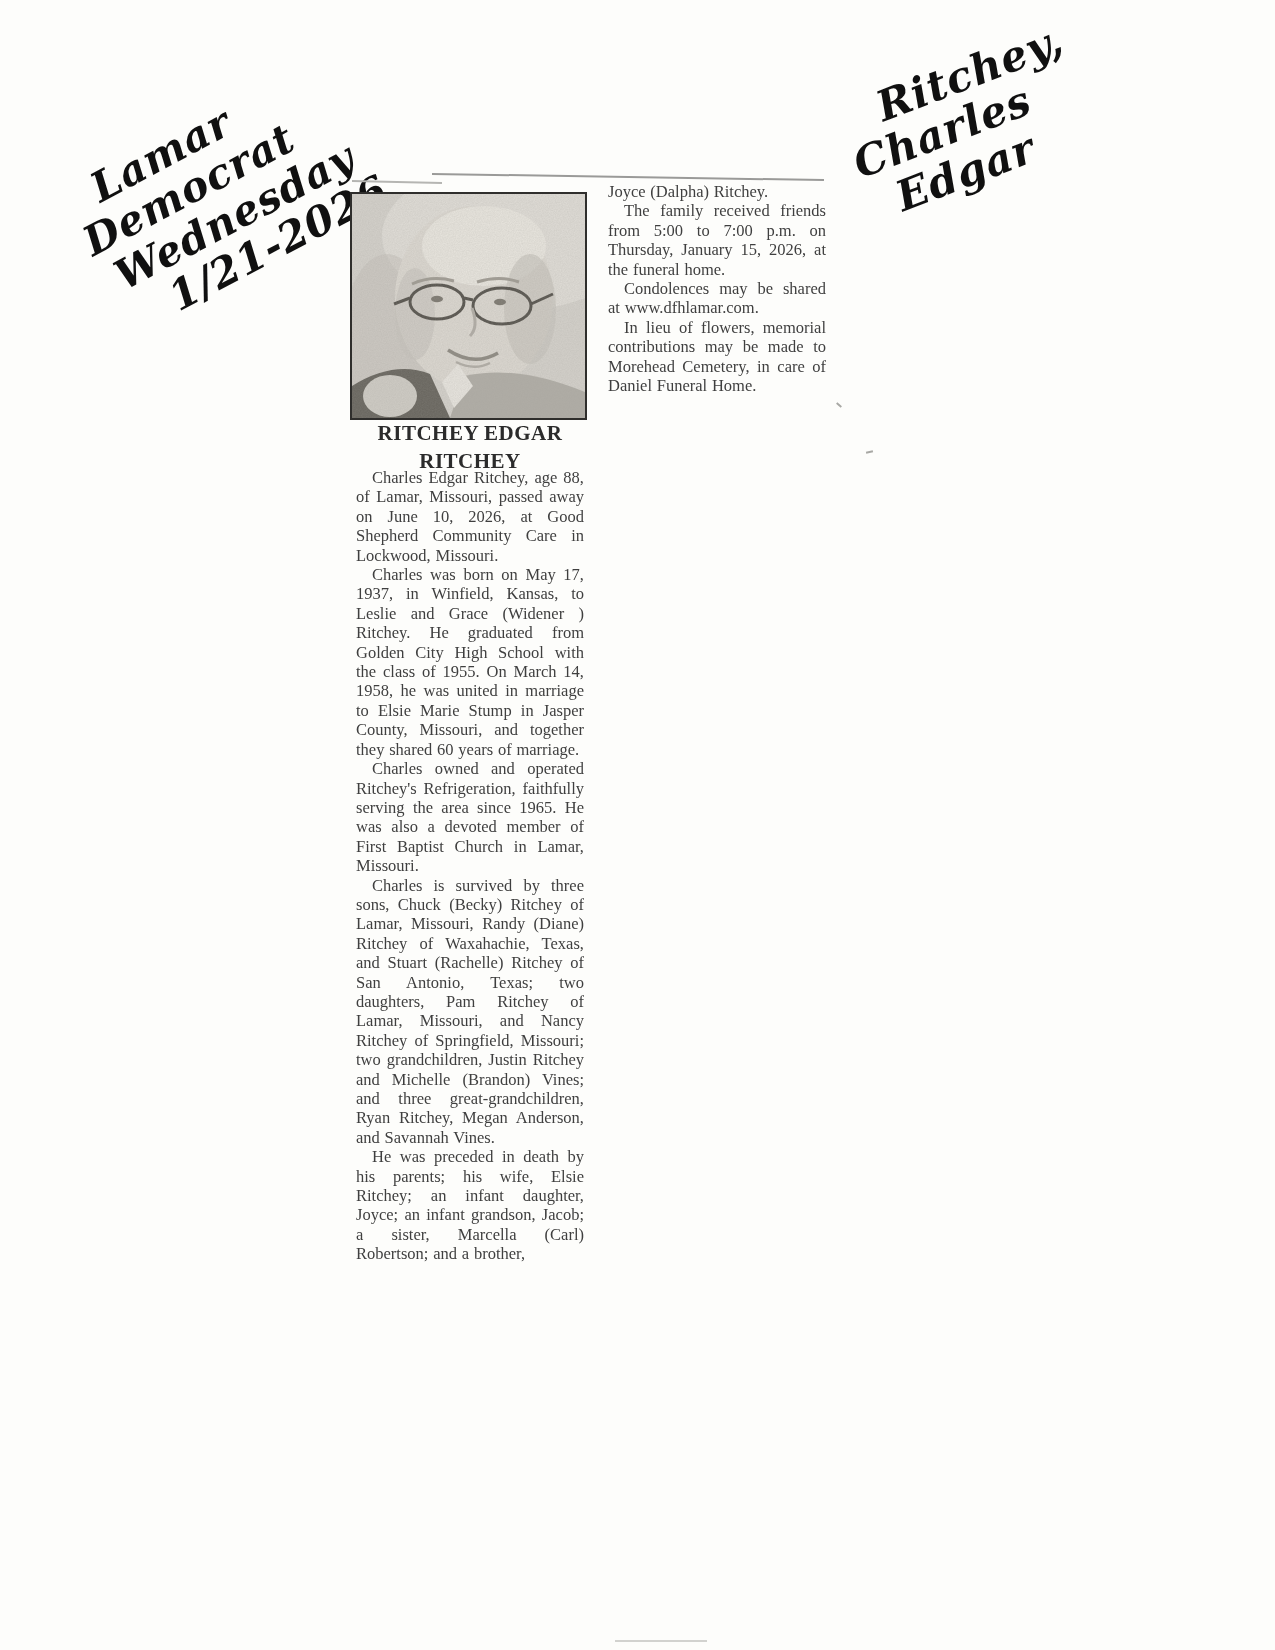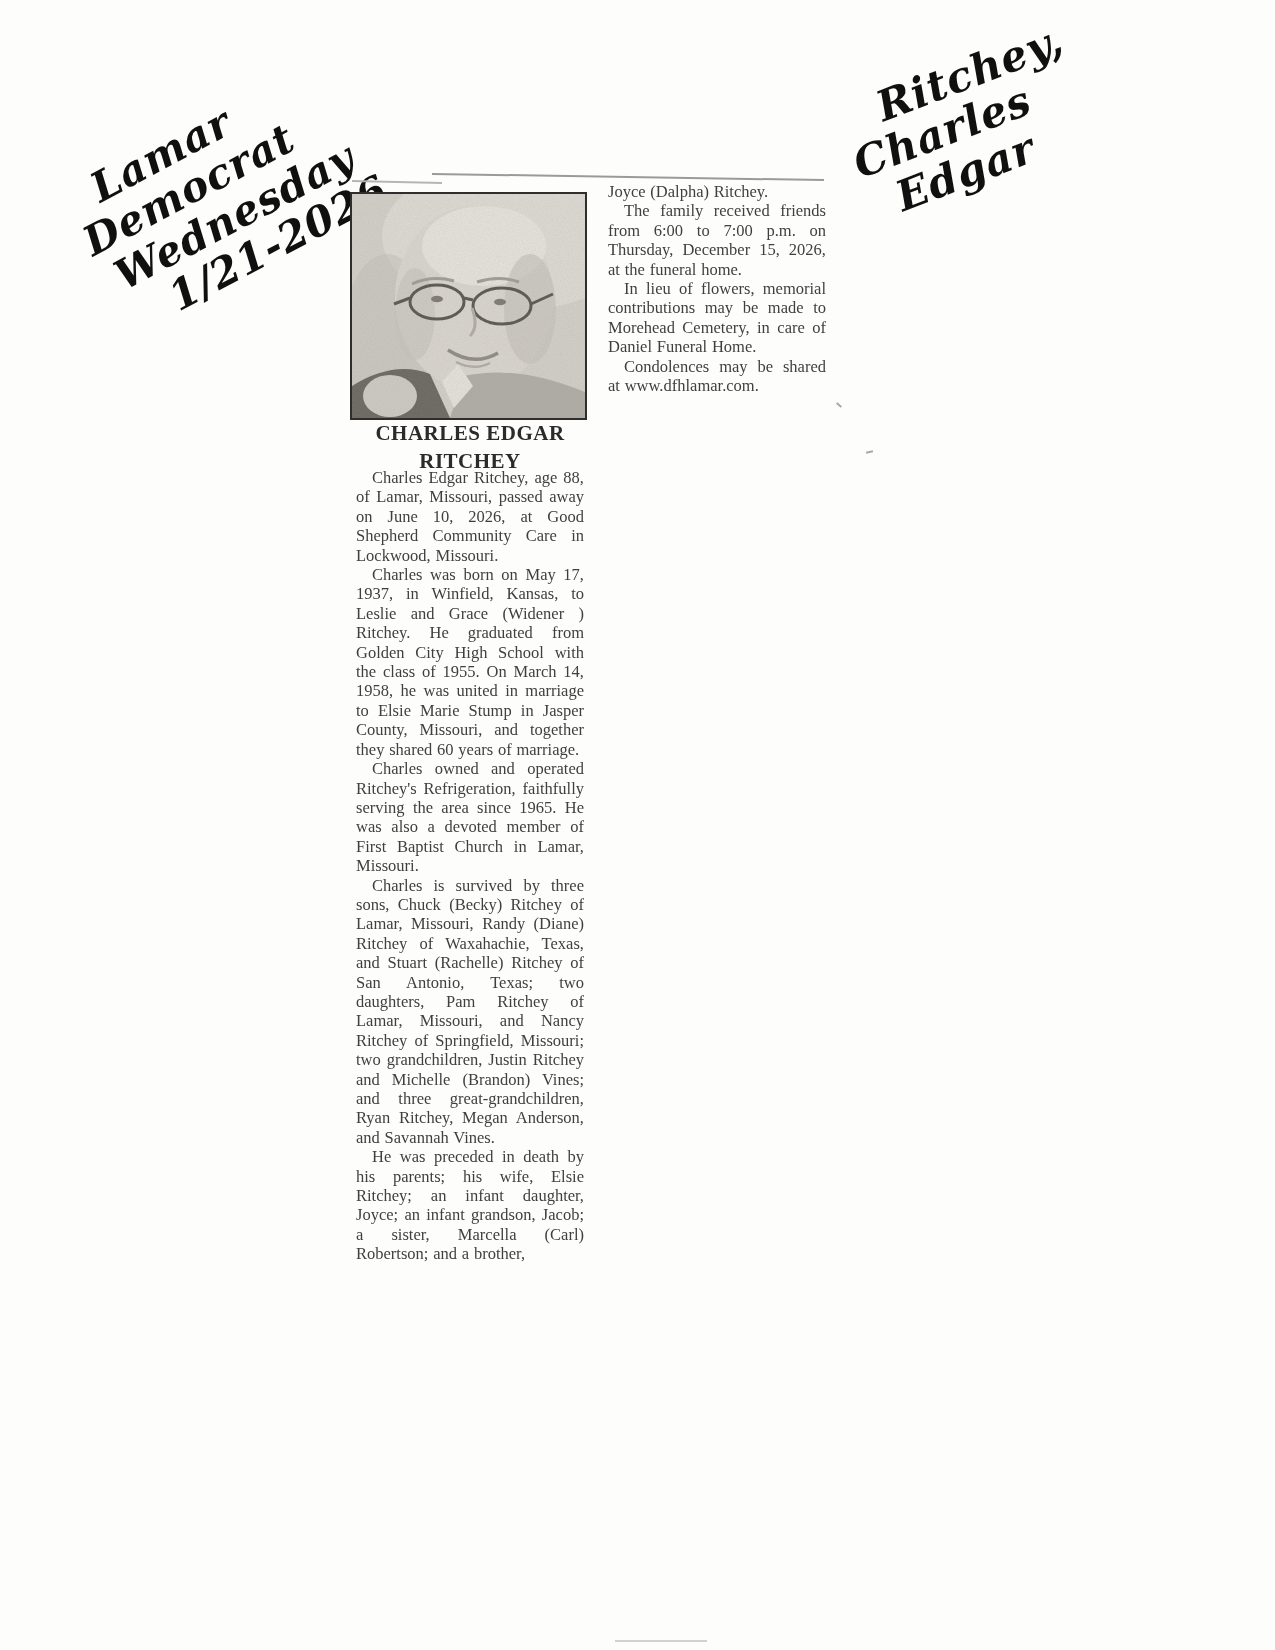--- a/index.html
+++ b/index.html
@@ -167,32 +167,32 @@
       <path d="M98,224 L112,182 Q165,170 233,198 L233,224 Z" fill="#b0ada6"></path>
       <path d="M90,188 L106,170 L121,192 L102,214 Z" fill="#e8e5df"></path>
 
       <ellipse cx="38" cy="202" rx="27" ry="21" fill="#cfccc5"></ellipse>
 
       <rect width="233" height="224" filter="url(#grain)" opacity="0.30"></rect>
     </svg>
   </div>
 
   <div class="headline">
-    <div>CHARLES EDGAR</div>
+    <div>RITCHEY EDGAR</div>
     <div>RITCHEY</div>
   </div>
 
   <div class="col col-left">
     <p>Charles Edgar Ritchey, age 88, of Lamar, Missouri, passed away on June 10, 2026, at Good Shepherd Community Care in Lockwood, Missouri.</p>
     <p>Charles was born on May 17, 1937, in Winfield, Kansas, to Leslie and Grace (Widener ) Ritchey. He graduated from Golden City High School with the class of 1955. On March 14, 1958, he was united in marriage to Elsie Marie Stump in Jasper County, Missouri, and together they shared 60 years of marriage.</p>
     <p>Charles owned and operated Ritchey's Refrigeration, faithfully serving the area since 1965. He was also a devoted member of First Baptist Church in Lamar, Missouri.</p>
     <p>Charles is survived by three sons, Chuck (Becky) Ritchey of Lamar, Missouri, Randy (Diane) Ritchey of Waxahachie, Texas, and Stuart (Rachelle) Ritchey of San Antonio, Texas; two daughters, Pam Ritchey of Lamar, Missouri, and Nancy Ritchey of Springfield, Missouri; two grandchildren, Justin Ritchey and Michelle (Brandon) Vines; and three great-grandchildren, Ryan Ritchey, Megan Anderson, and Savannah Vines.</p>
     <p>He was preceded in death by his parents; his wife, Elsie Ritchey; an infant daughter, Joyce; an infant grandson, Jacob; a sister, Marcella (Carl) Robertson; and a brother,</p>
   </div>
 
   <div class="col col-right">
     <p class="no-indent">Joyce (Dalpha) Ritchey.</p>
-    <p>The family received friends from 6:00 to 7:00 p.m. on Thursday, December 15, 2026, at the funeral home.</p>
+    <p>The family received friends from 5:00 to 7:00 p.m. on Thursday, January 15, 2026, at the funeral home.</p>
+    <p>Condolences may be shared at www.dfhlamar.com.</p>
     <p>In lieu of flowers, memorial contributions may be made to Morehead Cemetery, in care of Daniel Funeral Home.</p>
-    <p>Condolences may be shared at www.dfhlamar.com.</p>
   </div>
 
 </div>
 
 </body></html>

